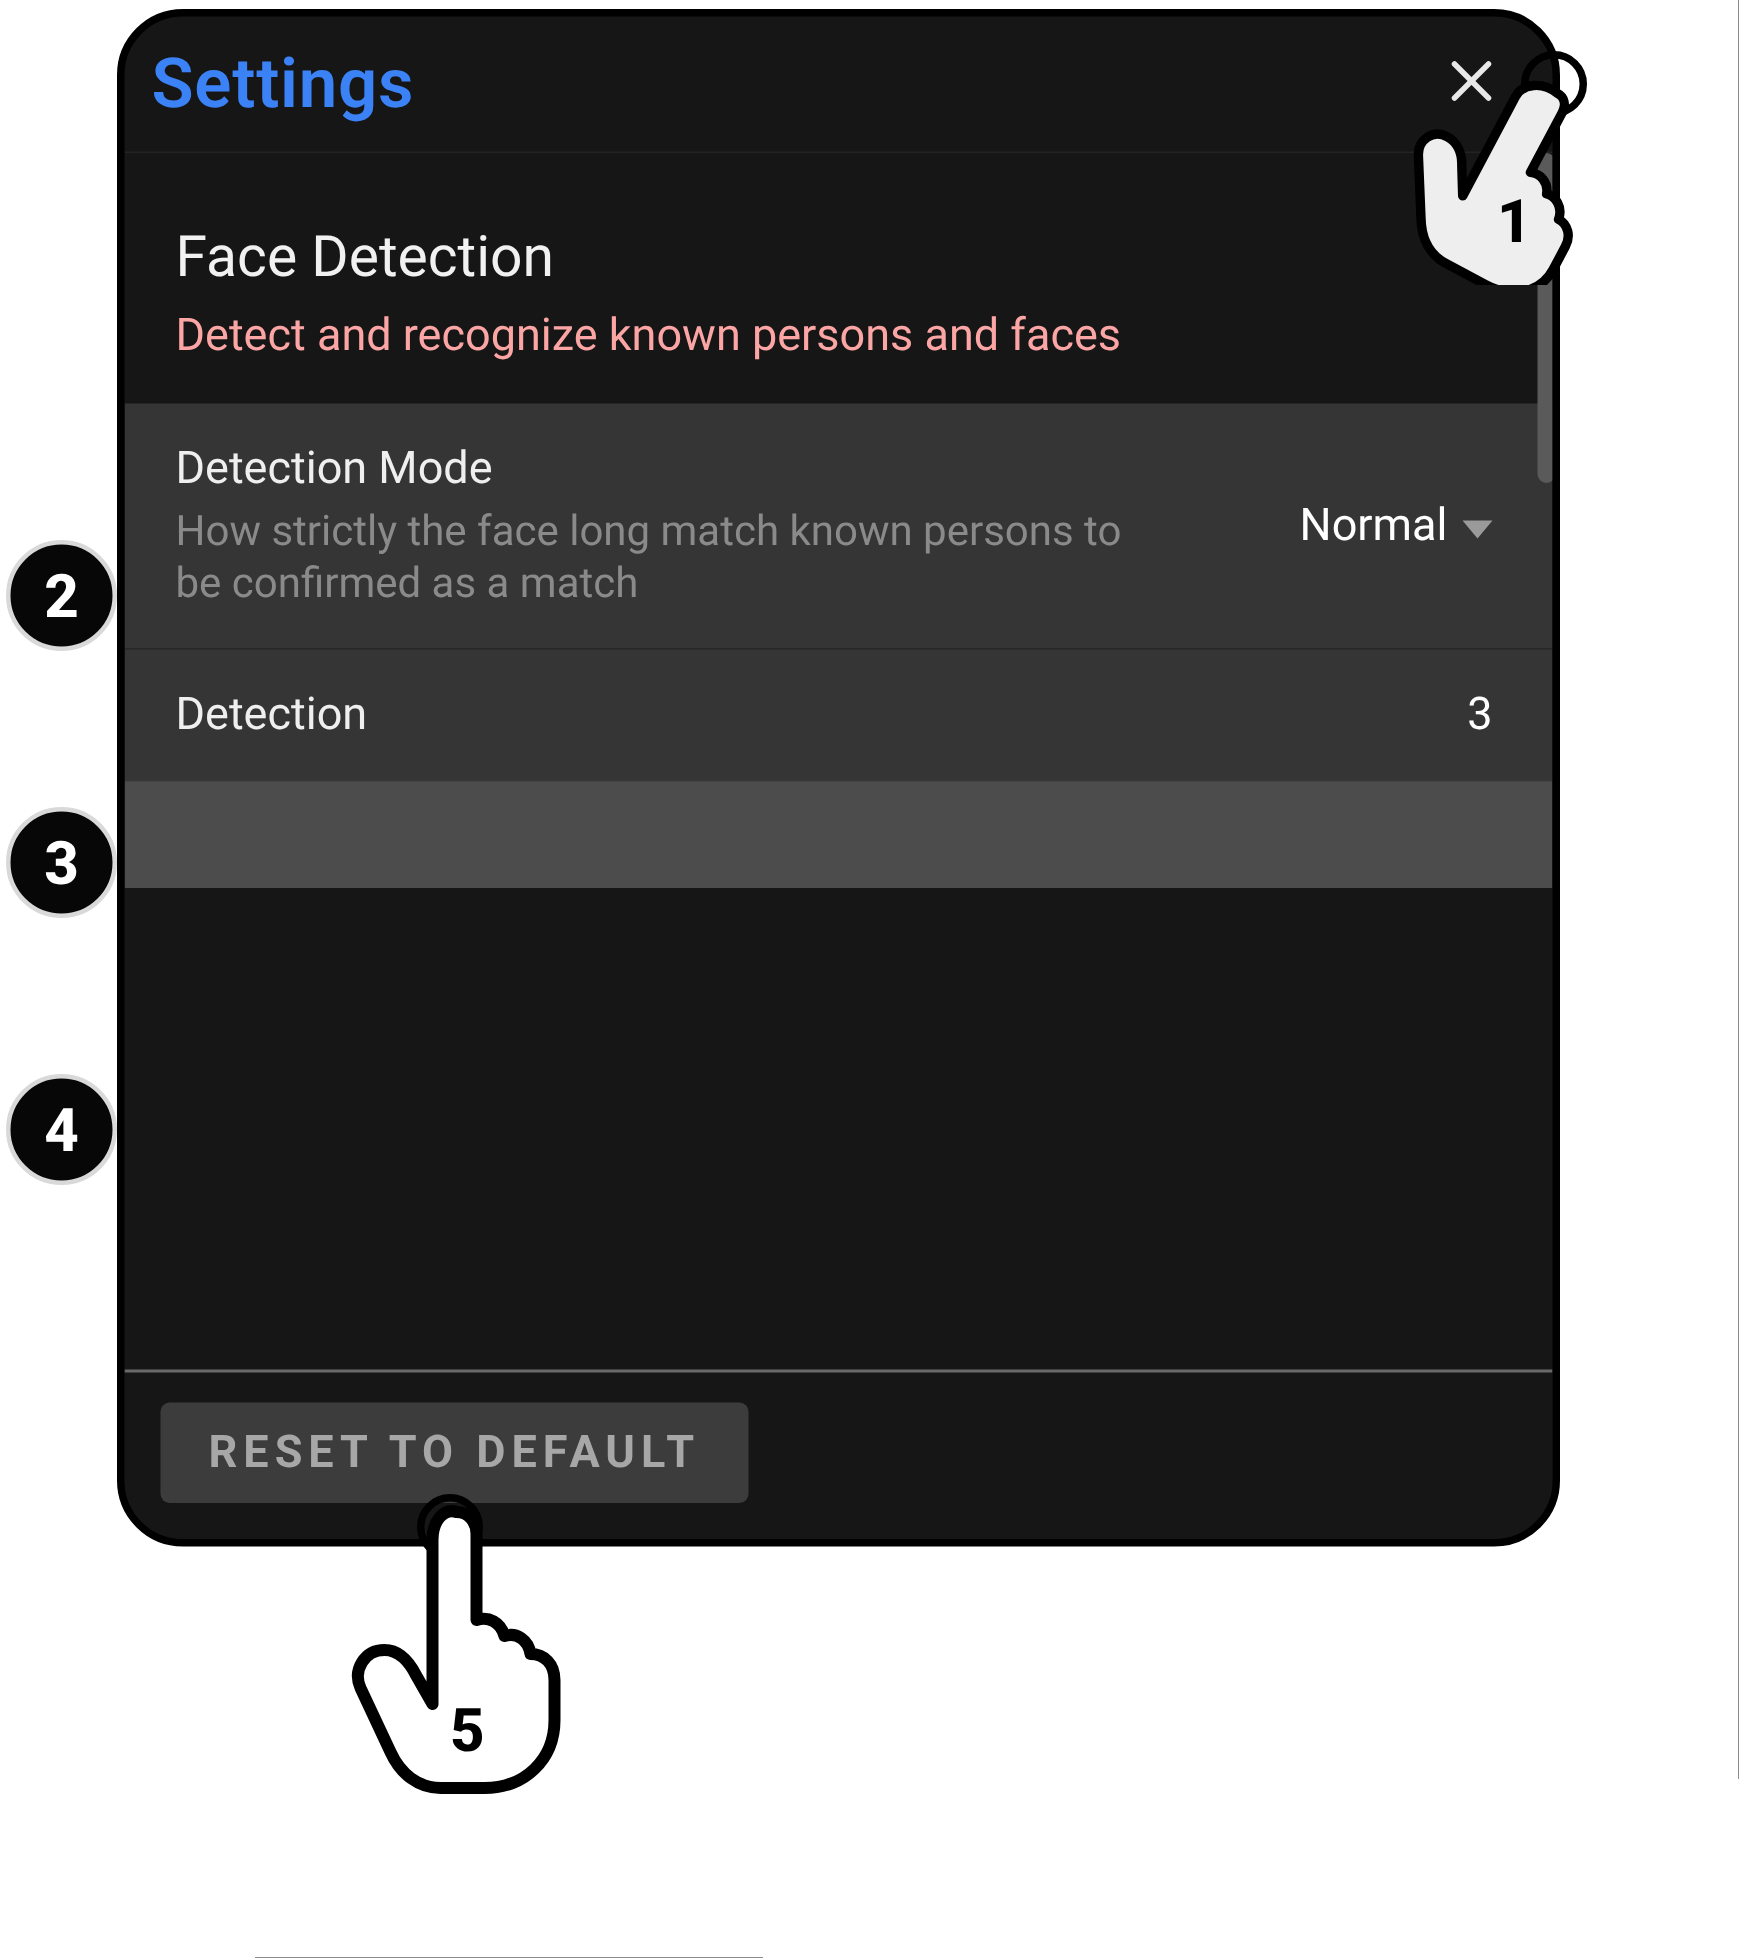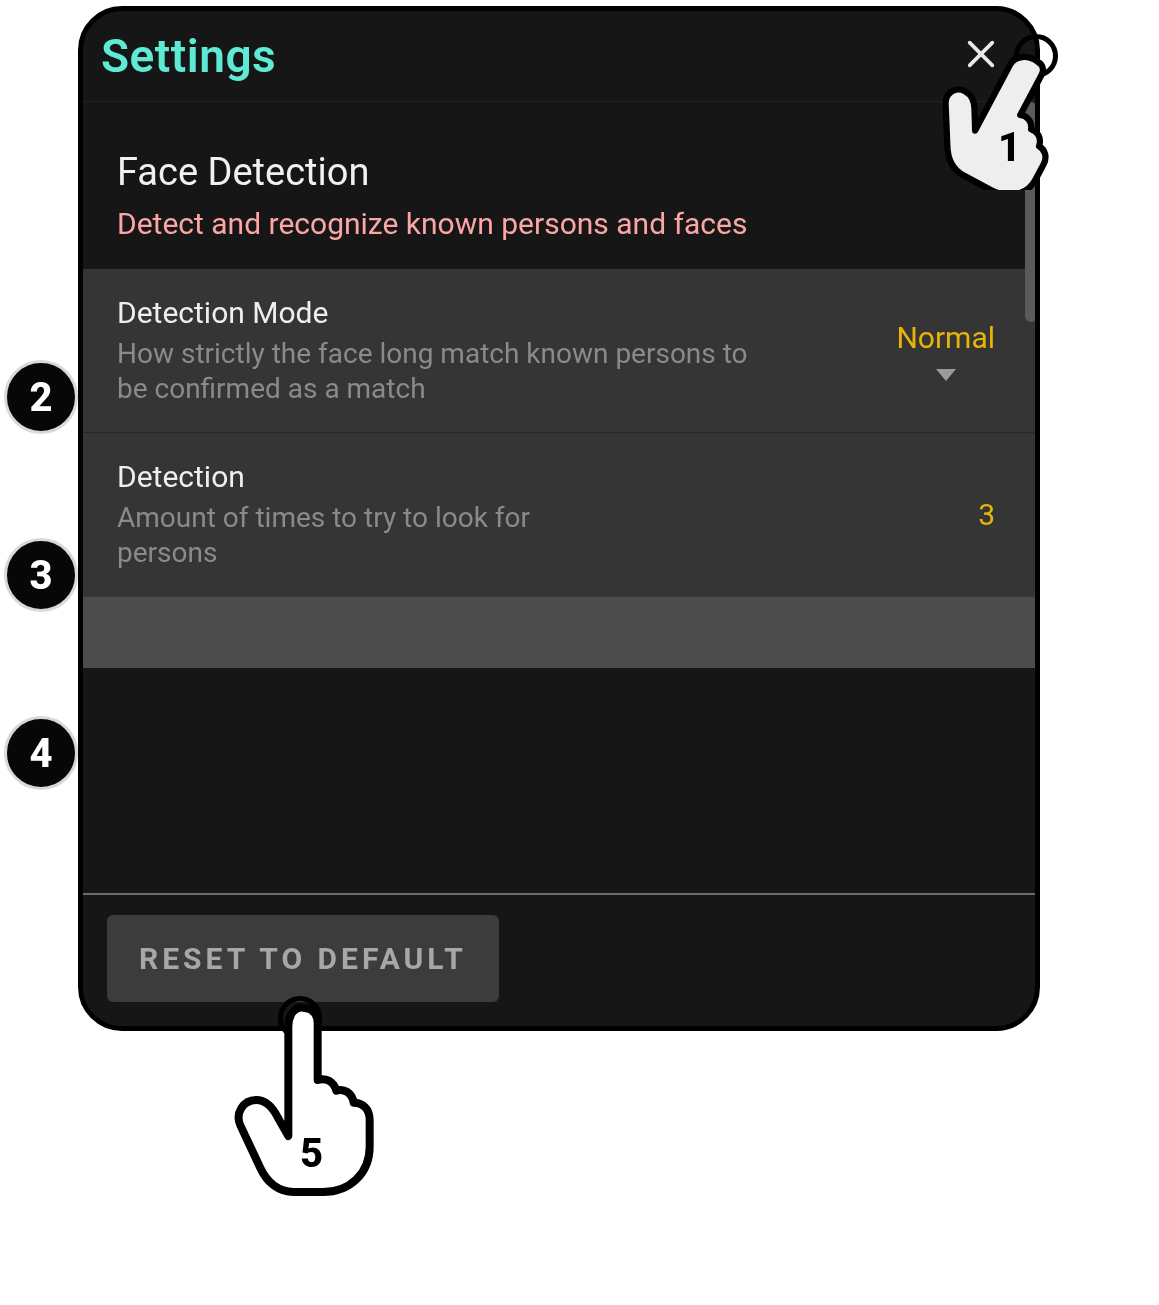--- a/index.html
+++ b/index.html
@@ -26,21 +26,21 @@
     display: flex;
     align-items: center;
     justify-content: space-between;
     padding: 18px 30px 18px 18px;
     border-bottom: 1px solid rgba(255,255,255,0.06);
   }
   .title {
     font-size: 46px;
     font-weight: 600;
     letter-spacing: .5px;
-    color: #5eead4;
+    color: #3b82f6;
   }
   .close-btn {
     width: 48px; height: 48px;
     display: flex; align-items: center; justify-content: center;
     cursor: pointer;
     color: #e8e8e8;
   }
   .close-btn svg { width: 34px; height: 34px; stroke: currentColor; }
 
   .content {
@@ -81,23 +81,22 @@
   .row-desc {
     margin-top: 6px;
     font-size: 28px;
     line-height: 1.25;
     color: #8a8a8a;
     max-width: 640px;
   }
   .row-desc.narrow { max-width: 420px; }
   .row-value {
     font-size: 30px;
-    color: #eab308;
+    color: #ffffff;
     white-space: nowrap;
-    flex-direction: column;
   }
   .select-value {
     display: inline-flex;
     align-items: center;
     gap: 10px;
     cursor: pointer;
   }
   .caret {
     width: 0; height: 0;
     margin-top: 4px;
@@ -114,21 +113,21 @@
 
   .footer {
     border-top: 2px solid #6a6a6a;
     background: #161616;
     padding: 20px 24px 24px 24px;
     position: absolute;
     left: 0; right: 0; bottom: 0;
   }
   .reset-btn {
     display: inline-block;
-    padding: 26px 32px;
+    padding: 16px 32px;
     font-size: 30px;
     letter-spacing: 4px;
     font-weight: 700;
     color: #a7a7a7;
     background: #3c3c3c;
     border-radius: 6px;
     cursor: pointer;
   }
 
   
@@ -209,21 +208,20 @@
         </div>
         <div class="row-value select-value">
           <span>Normal</span>
           <span class="caret"></span>
         </div>
       </div>
 
       <div class="row">
         <div class="row-text">
           <div class="row-label">Detection</div>
-          <div class="row-desc narrow">Amount of times to try to look for persons</div>
         </div>
         <div class="row-value">3</div>
       </div>
 
 
     </div>
     <div class="spacer"></div>
   </div>
 
   <div class="footer">

